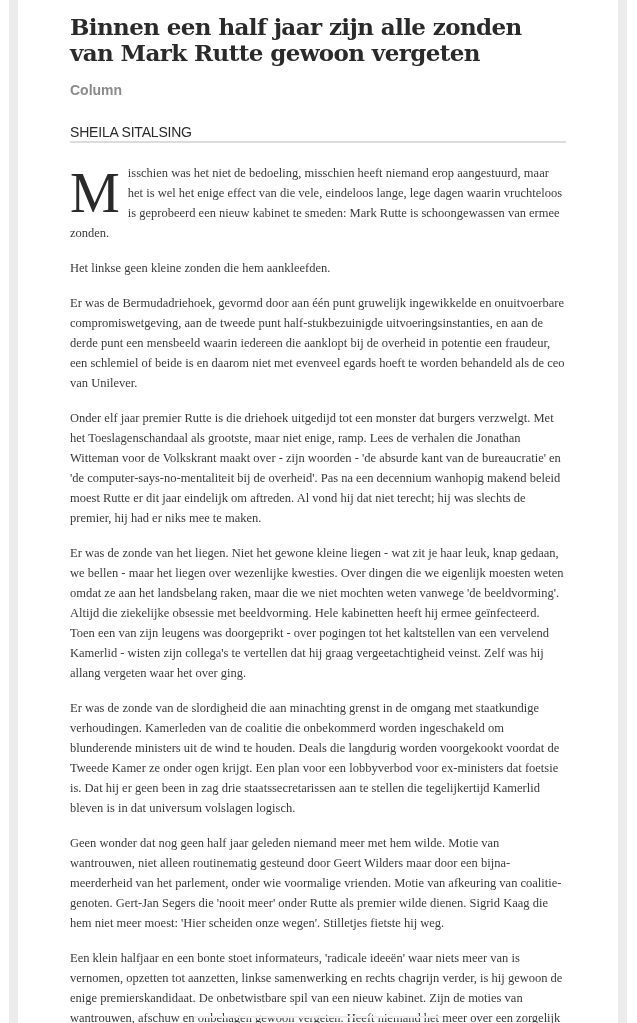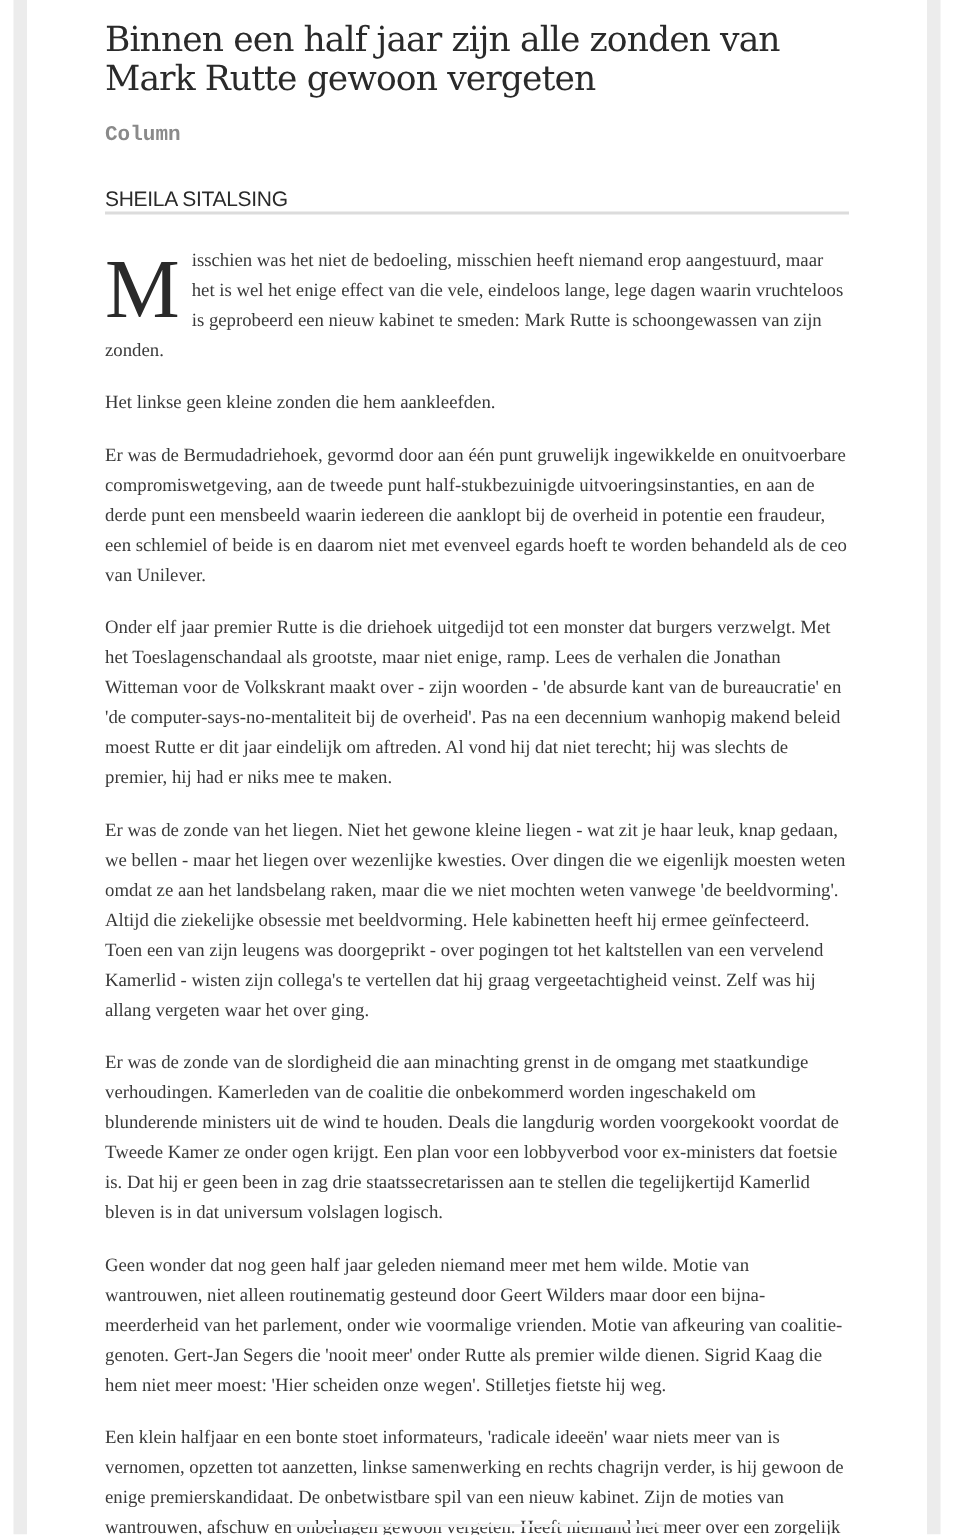--- a/index.html
+++ b/index.html
@@ -2,41 +2,41 @@
 <html><head>
   <meta charset="utf-8">
   <style>
     html, body { margin: 0; padding: 0; background: #ffffff; }
     body { width: 637px; height: 1023px; position: relative; overflow: hidden; }
     .strip { position: absolute; top: 0; bottom: 0; width: 9px; background: #ececec; }
     .strip.left { left: 9px; }
     .strip.right { left: 618px; }
     .page { position: absolute; left: 18px; top: 0; width: 600px; height: 1023px; background: #fff; }
     .content { position: absolute; left: 52px; top: 14px; width: 496px; }
-    h1 { margin: 0; font-family: "DejaVu Serif", serif; font-weight: normal; font-size: 23px; line-height: 26px; color: #2a2a2a; letter-spacing: -0.6px; }
-    .kicker { margin-top: 16px; font-family: Liberation Mono, monospace; font-weight: bold; font-size: 14px; color: #8a8a8a; }
+    h1 { margin: 0; font-family: "DejaVu Serif", serif; font-weight: bold; font-size: 23px; line-height: 26px; color: #2a2a2a; letter-spacing: -0.6px; }
+    .kicker { margin-top: 16px; font-family: Liberation Sans, sans-serif; font-weight: bold; font-size: 14px; color: #8a8a8a; }
     .author { margin-top: 26px; font-family: "Liberation Sans", sans-serif; font-size: 14px; color: #2a2a2a; padding-bottom: 1px; border-bottom: 2px solid #dcdcdc; letter-spacing: -0.2px; }
     .body { margin-top: 20px; font-family: "Liberation Serif", serif; font-size: 12.5px; line-height: 20px; color: #3a3a3a; }
     .body p { margin: 0 0 15px 0; }
     .dropcap { float: left; font-family: "Liberation Serif", serif; font-size: 56px; line-height: 46px; color: #2a2a2a; margin: 3px 8px 0 0; padding-top: 4px; }
     .separator { position: absolute; left: 176px; top: 1016px; width: 249px; height: 2px; background: #ececec; }
   </style>
 </head>
 <body>
 
 <div class="strip left"></div>
 <div class="strip right"></div>
 
 <div class="page">
   <div class="content">
     <h1>Binnen een half jaar zijn alle zonden van Mark Rutte gewoon vergeten</h1>
     <div class="kicker">Column</div>
     <div class="author">SHEILA SITALSING</div>
     <div class="body">
-      <p><span class="dropcap">M</span><span>isschien was het niet de bedoeling, misschien heeft niemand erop aangestuurd, maar het is wel het enige effect van die vele, eindeloos lange, lege dagen waarin vruchteloos is geprobeerd een nieuw kabinet te smeden: Mark Rutte is schoongewassen van zijn zonden.</span></p>
+      <p><span class="dropcap">M</span><span>isschien was het niet de bedoeling, misschien heeft niemand erop aangestuurd, maar het is wel het enige effect van die vele, eindeloos lange, lege dagen waarin vruchteloos is geprobeerd een nieuw kabinet te smeden: Mark Rutte is schoongewassen van ermee zonden.</span></p>
       <p>Het linkse geen kleine zonden die hem aankleefden.</p>
       <p>Er was de Bermudadriehoek, gevormd door aan één punt gruwelijk ingewikkelde en onuitvoerbare compromiswetgeving, aan de tweede punt half-stukbezuinigde uitvoeringsinstanties, en aan de derde punt een mensbeeld waarin iedereen die aanklopt bij de overheid in potentie een fraudeur, een schlemiel of beide is en daarom niet met evenveel egards hoeft te worden behandeld als de ceo van Unilever.</p>
       <p>Onder elf jaar premier Rutte is die driehoek uitgedijd tot een monster dat burgers verzwelgt. Met het Toeslagenschandaal als grootste, maar niet enige, ramp. Lees de verhalen die Jonathan Witteman voor de Volkskrant maakt over - zijn woorden - 'de absurde kant van de bureaucratie' en 'de computer-says-no-mentaliteit bij de overheid'. Pas na een decennium wanhopig makend beleid moest Rutte er dit jaar eindelijk om aftreden. Al vond hij dat niet terecht; hij was slechts de premier, hij had er niks mee te maken.</p>
       <p>Er was de zonde van het liegen. Niet het gewone kleine liegen - wat zit je haar leuk, knap gedaan, we bellen - maar het liegen over wezenlijke kwesties. Over dingen die we eigenlijk moesten weten omdat ze aan het landsbelang raken, maar die we niet mochten weten vanwege 'de beeldvorming'. Altijd die ziekelijke obsessie met beeldvorming. Hele kabinetten heeft hij ermee geïnfecteerd. Toen een van zijn leugens was doorgeprikt - over pogingen tot het kaltstellen van een vervelend Kamerlid - wisten zijn collega's te vertellen dat hij graag vergeetachtigheid veinst. Zelf was hij allang vergeten waar het over ging.</p>
       <p>Er was de zonde van de slordigheid die aan minachting grenst in de omgang met staatkundige verhoudingen. Kamerleden van de coalitie die onbekommerd worden ingeschakeld om blunderende ministers uit de wind te houden. Deals die langdurig worden voorgekookt voordat de Tweede Kamer ze onder ogen krijgt. Een plan voor een lobbyverbod voor ex-ministers dat foetsie is. Dat hij er geen been in zag drie staatssecretarissen aan te stellen die tegelijkertijd Kamerlid bleven is in dat universum volslagen logisch.</p>
       <p>Geen wonder dat nog geen half jaar geleden niemand meer met hem wilde. Motie van wantrouwen, niet alleen routinematig gesteund door Geert Wilders maar door een bijna-meerderheid van het parlement, onder wie voormalige vrienden. Motie van afkeuring van coalitie- genoten. Gert-Jan Segers die 'nooit meer' onder Rutte als premier wilde dienen. Sigrid Kaag die hem niet meer moest: 'Hier scheiden onze wegen'. Stilletjes fietste hij weg.</p>
       <p>Een klein halfjaar en een bonte stoet informateurs, 'radicale ideeën' waar niets meer van is vernomen, opzetten tot aanzetten, linkse samenwerking en rechts chagrijn verder, is hij gewoon de enige premierskandidaat. De onbetwistbare spil van een nieuw kabinet. Zijn de moties van wantrouwen, afschuw en onbehagen gewoon vergeten. Heeft niemand het meer over een zorgelijk 'patroon van amnesie', over vlekken op zijn blazoen, over aangerichte schade. Durft niemand te zeggen dat er pas een waarlijk nieuw kabinet gevormd kan worden als hij vertrekt.</p>
 
     </div>
   </div>

